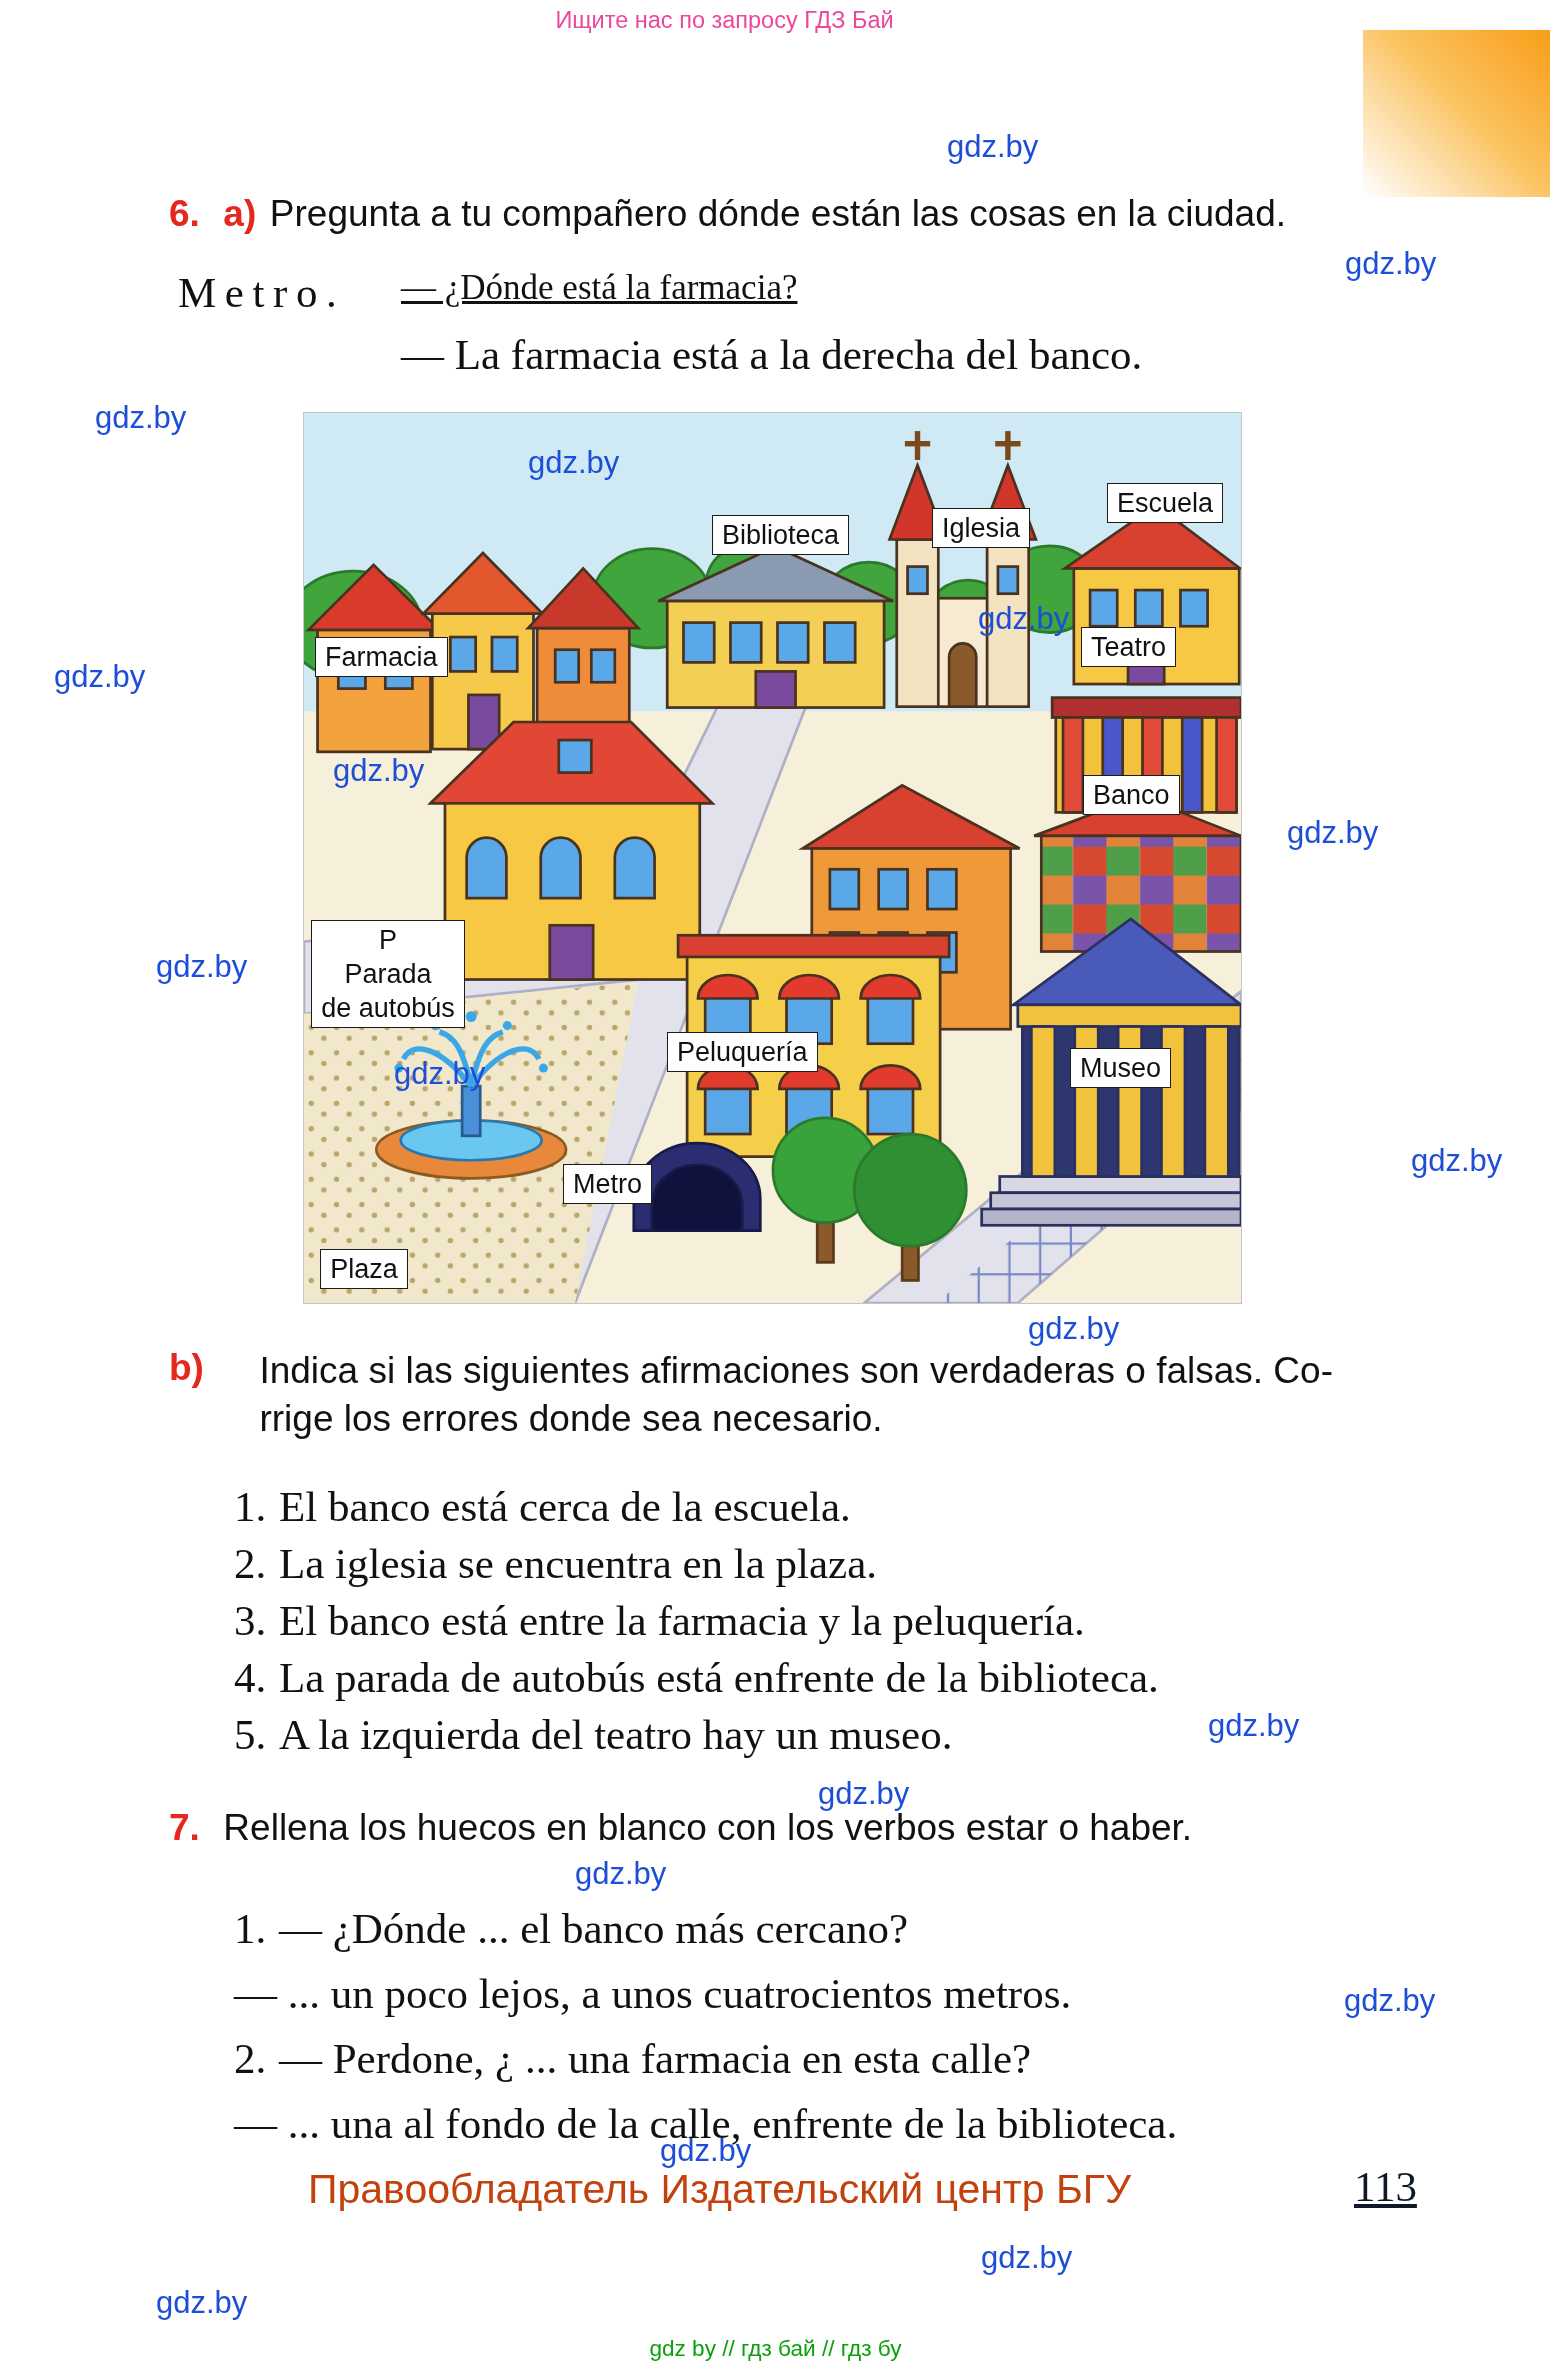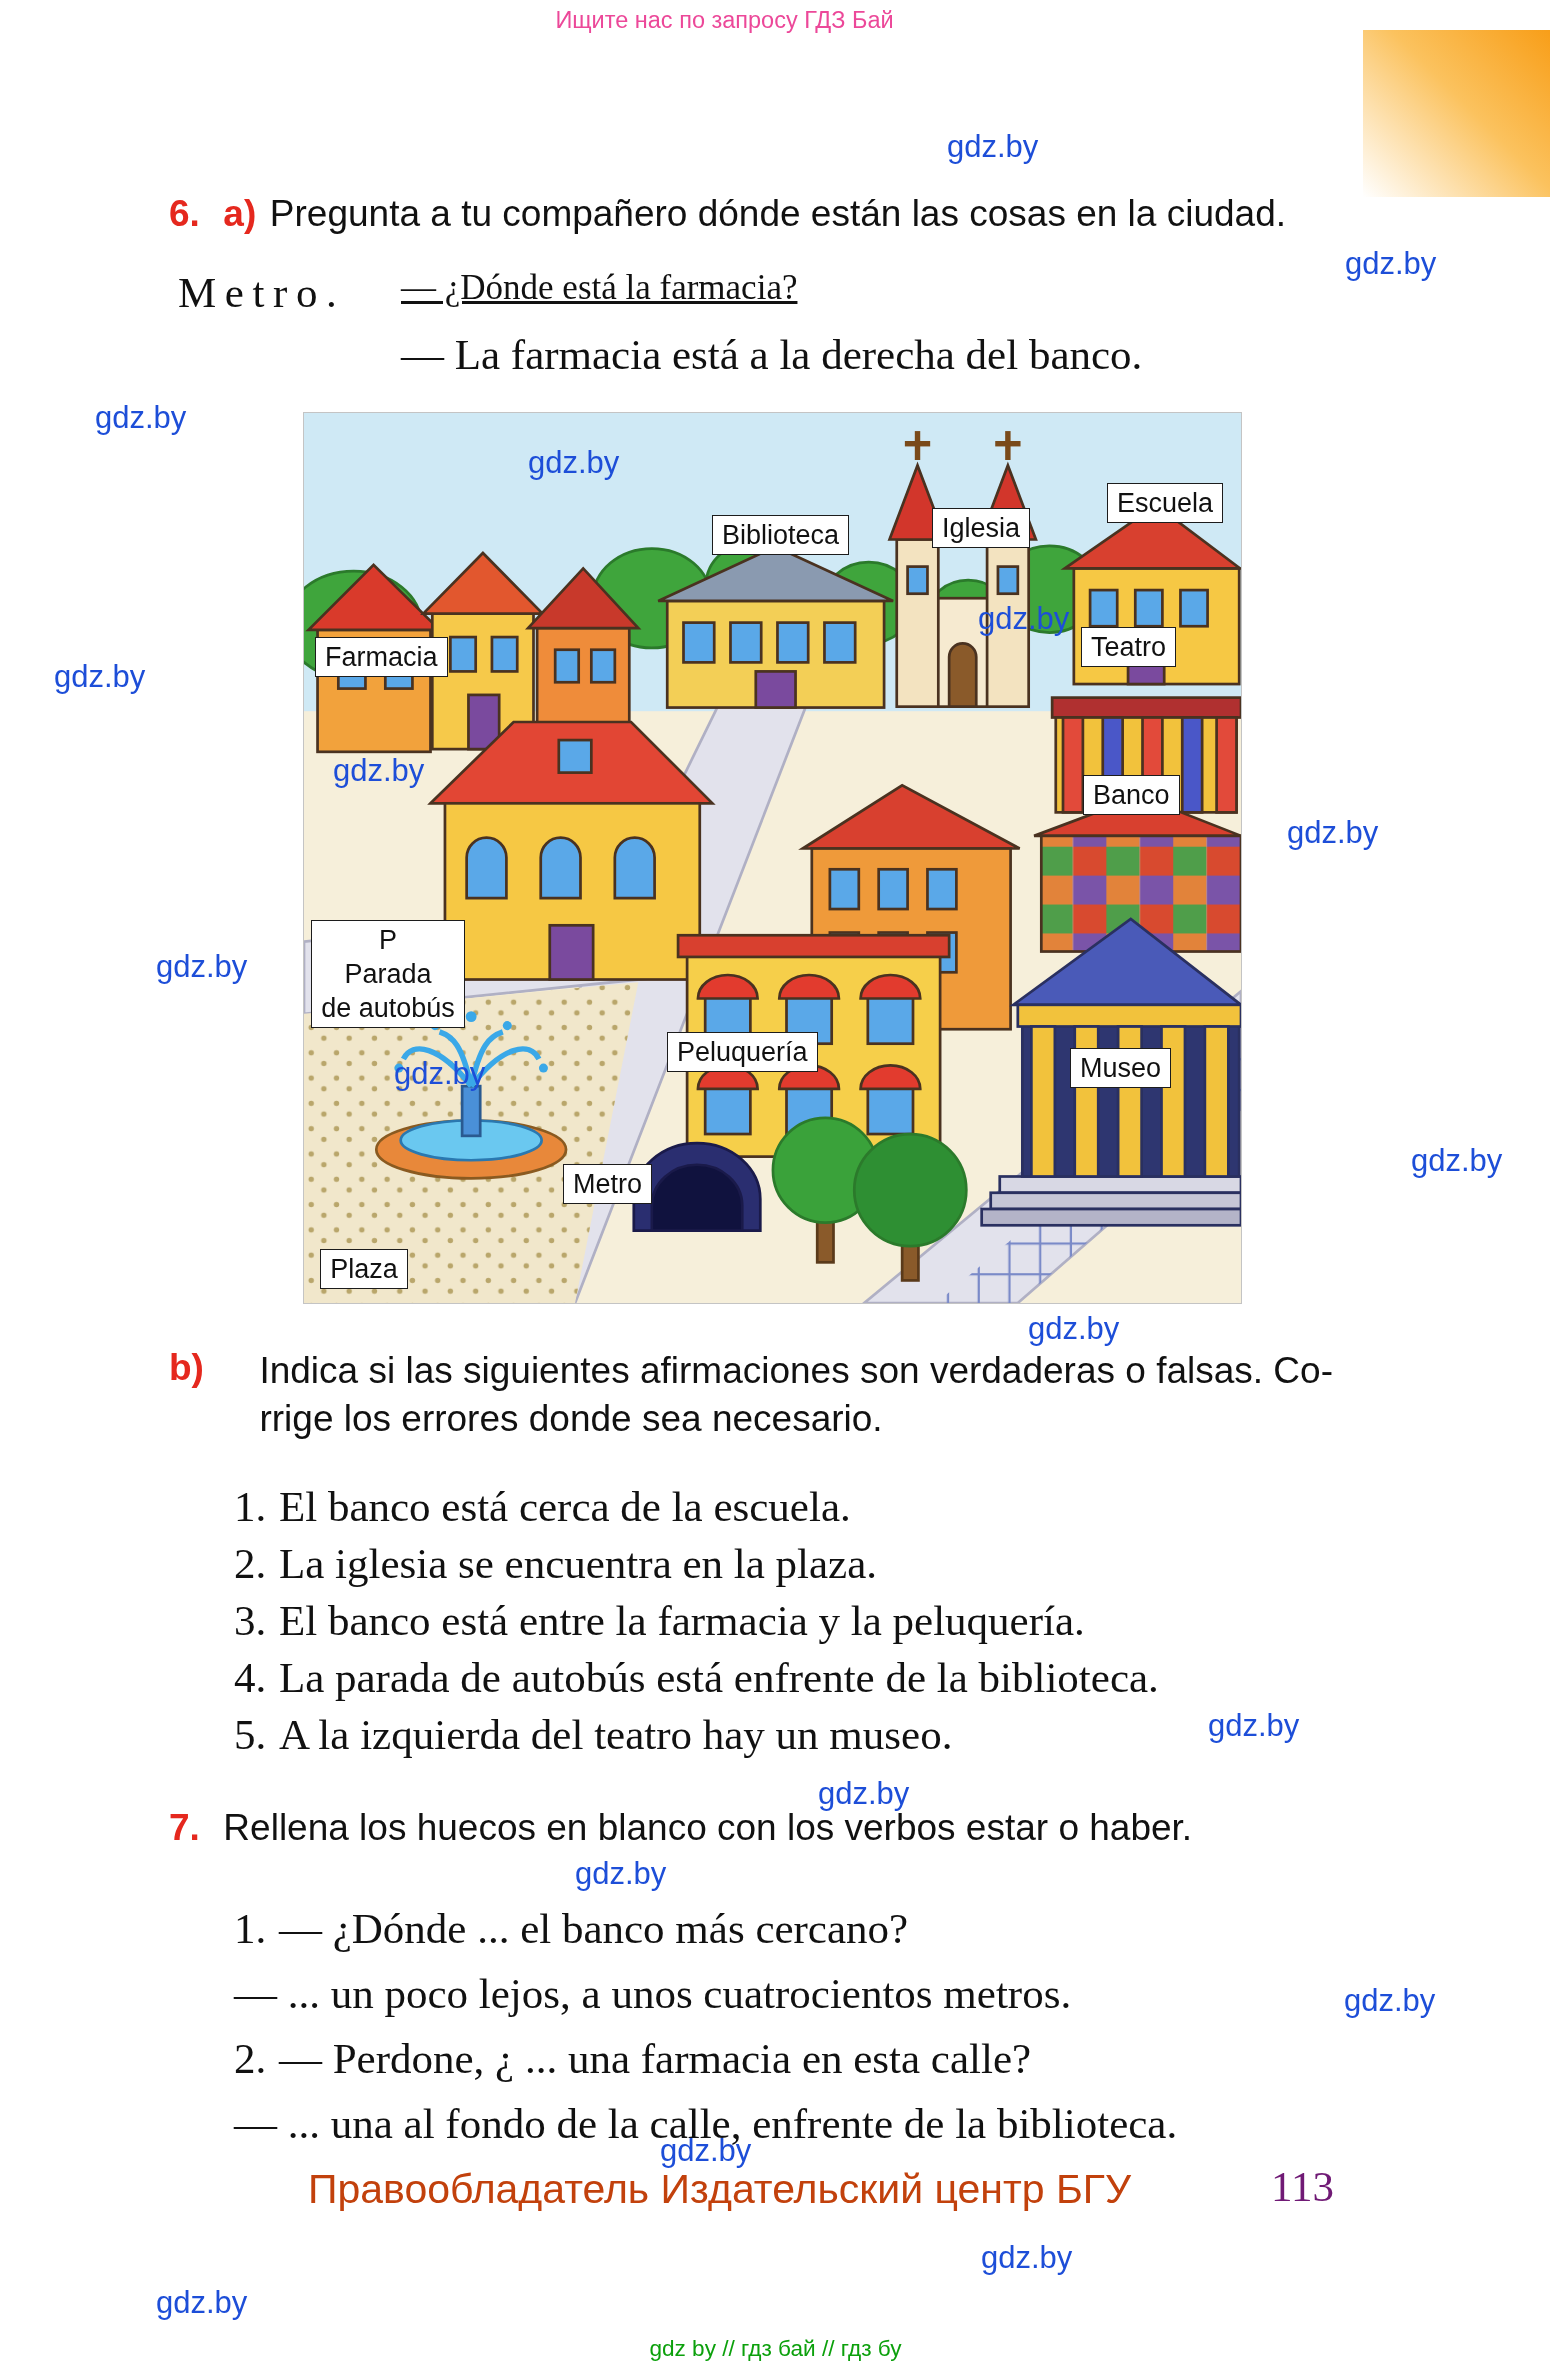--- a/index.html
+++ b/index.html
@@ -28,21 +28,21 @@
                padding:1.8px 9px; white-space:pre-line; text-align:center; line-height:34px;
                z-index:3; color:#111; }
   .two-lines div { line-height:48px;margin-left:32px; }
   .statements { position:absolute; left:234px; top:1478px; font-size:43px; }
   .statements .stmt { line-height:57px; }
   .num { margin-right:12.7px; }
   .num:empty { margin-right:0; }
   .ex7-lines { position:absolute; left:234px; top:1896px; font-size:43px; }
   .ex7-lines .stmt { line-height:65px; }
   .copyright { position:absolute; left:308px; top:2166px; font-size:41px; color:#c2410c; }
-  .page-num { position:absolute; left:1271px; top:2162px; font-size:43px; color:#701a75; }
+  .page-num { position:absolute; left:1354px; top:2162px; font-size:43px; color:#0f172a;text-decoration:underline; }
   .footer-links { position:absolute; top:2336px; left:0; width:100%; text-align:center;
                   color:#0ca00c; font-size:22.6px; }
 </style>
 </head>
 <body>
 
 <div class="page">
 
   <div class="top-link">Ищите нас по запросу ГДЗ Бай</div>
   <div class="corner"></div>

